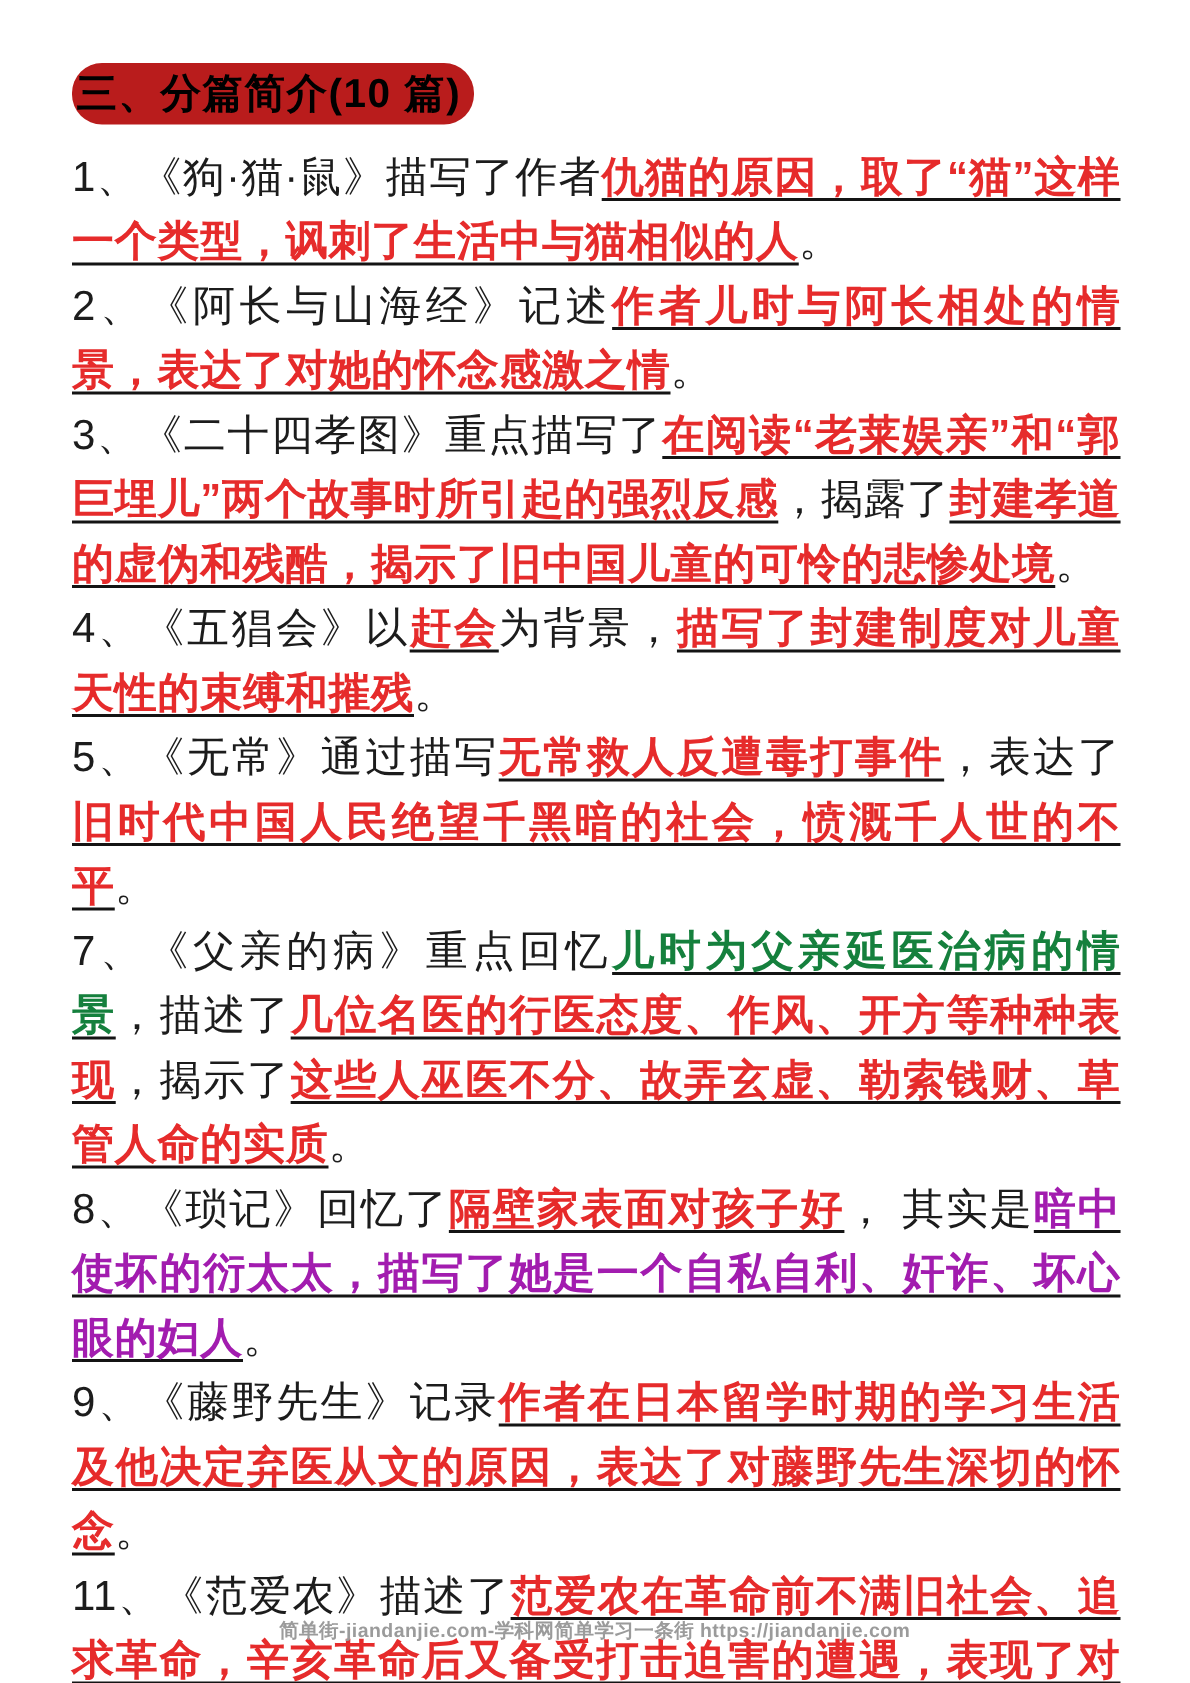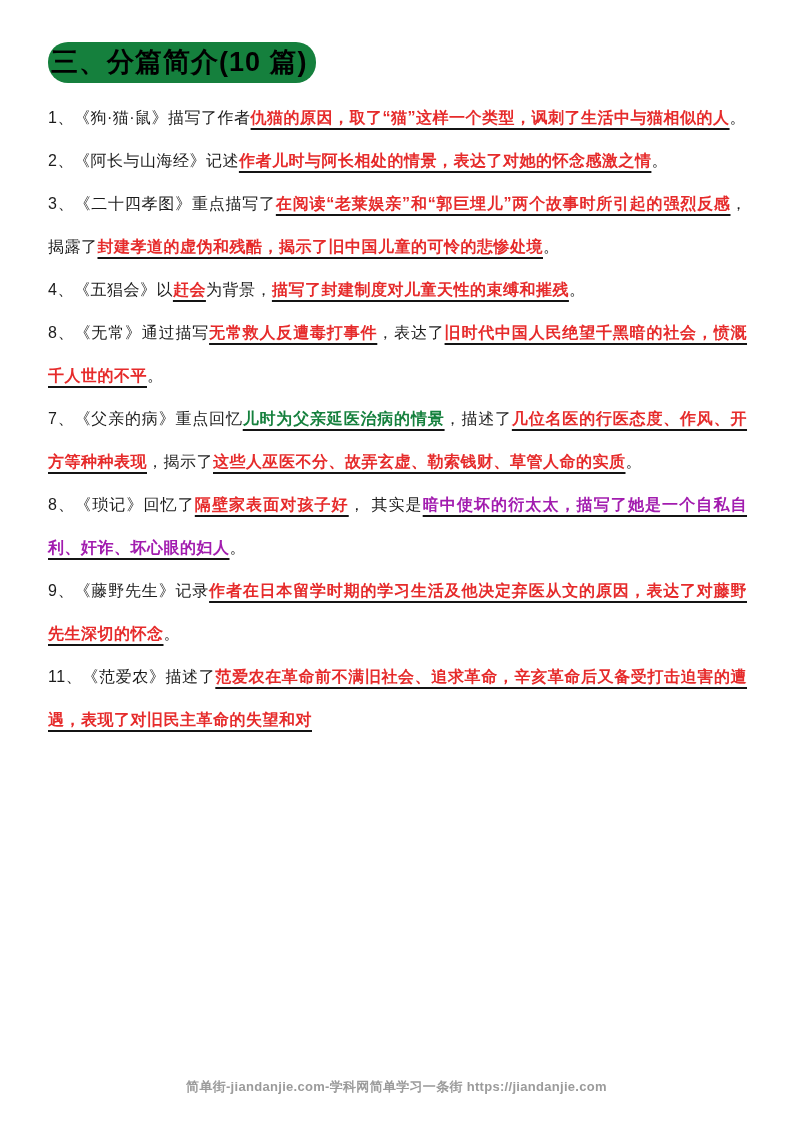--- a/index.html
+++ b/index.html
@@ -24,21 +24,21 @@
     display: inline-block;
     background: #00ffff;
     color: #000000;
     font-weight: 700;
     font-size: 27px;
     line-height: 1.35;
     padding: 2px 8px 3px 3px;
     letter-spacing: 1px;
   }
   .essay {
-    font-size: 16px;
+    font-size: 28px;
     line-height: 43px;
     margin: 0;
     text-align: justify;
     color: #1c1c1c;
     letter-spacing: 0.5px;
     word-break: break-all;
   }
   .em {
     color: #e62b2b;
     font-weight: 700;
@@ -57,28 +57,28 @@
     font-size: 13px;
     letter-spacing: 0.3px;
     font-weight: bold;
   }
 </style>
 </head>
 <body>
 
 <div class="content">
   <div class="title-row">
-    <span class="doc-title" style="background: #15803d; border-radius: 20px;">三、分篇简介(10 篇)</span>
+    <span class="doc-title" style="background: #b91c1c; border-radius: 20px;">三、分篇简介(10 篇)</span>
   </div>
   <div id="essay-list">
       <p class="essay"><span>1、《狗·猫·鼠》描写了作者</span><span class="em" style="color: rgb(230, 43, 43);">仇猫的原因，取了“猫”这样一个类型，讽刺了生活中与猫相似的人</span><span>。</span></p>
       <p class="essay"><span>2、《阿长与山海经》记述</span><span class="em" style="color: rgb(230, 43, 43);">作者儿时与阿长相处的情景，表达了对她的怀念感激之情</span><span>。</span></p>
       <p class="essay"><span>3、《二十四孝图》重点描写了</span><span class="em" style="color: rgb(230, 43, 43);">在阅读“老莱娱亲”和“郭巨埋儿”两个故事时所引起的强烈反感</span><span>，揭露了</span><span class="em" style="color: rgb(230, 43, 43);">封建孝道的虚伪和残酷，揭示了旧中国儿童的可怜的悲惨处境</span><span>。</span></p>
       <p class="essay"><span>4、《五猖会》以</span><span class="em" style="color: rgb(230, 43, 43);">赶会</span><span>为背景，</span><span class="em" style="color: rgb(230, 43, 43);">描写了封建制度对儿童天性的束缚和摧残</span><span>。</span></p>
-      <p class="essay"><span>8、《无常》通过描写</span><span class="em" style="color: rgb(230, 43, 43);">无常救人反遭毒打事件</span><span>，表达了</span><span class="em" style="color: rgb(230, 43, 43);">旧时代中国人民绝望千黑暗的社会，愤溉千人世的不平</span><span>。</span></p>
+      <p class="essay"><span>5、《无常》通过描写</span><span class="em" style="color: rgb(230, 43, 43);">无常救人反遭毒打事件</span><span>，表达了</span><span class="em" style="color: rgb(230, 43, 43);">旧时代中国人民绝望千黑暗的社会，愤溉千人世的不平</span><span>。</span></p>
       <p class="essay"><span>7、《父亲的病》重点回忆</span><span class="em" style="color: #15803d;">儿时为父亲延医治病的情景</span><span>，描述了</span><span class="em" style="color: rgb(230, 43, 43);">几位名医的行医态度、作风、开方等种种表现</span><span>，揭示了</span><span class="em" style="color: rgb(230, 43, 43);">这些人巫医不分、故弄玄虚、勒索钱财、草管人命的实质</span><span>。</span></p>
       <p class="essay"><span>8、《琐记》回忆了</span><span class="em" style="color: rgb(230, 43, 43);">隔壁家表面对孩子好</span><span>， 其实是</span><span class="em" style="color: #a21caf;">暗中使坏的衍太太，描写了她是一个自私自利、奸诈、坏心眼的妇人</span><span>。</span></p>
       <p class="essay"><span>9、《藤野先生》记录</span><span class="em" style="color: rgb(230, 43, 43);">作者在日本留学时期的学习生活及他决定弃医从文的原因，表达了对藤野先生深切的怀念</span><span>。</span></p>
       <p class="essay"><span>11、《范爱农》描述了</span><span class="em" style="color: rgb(230, 43, 43);">范爱农在革命前不满旧社会、追求革命，辛亥革命后又备受打击迫害的遭遇，表现了对旧民主革命的失望和对</span></p>
     </div>
 </div>
 
 <div class="footer">简单街-jiandanjie.com-学科网简单学习一条街 https://jiandanjie.com</div>
 
 </body></html>

